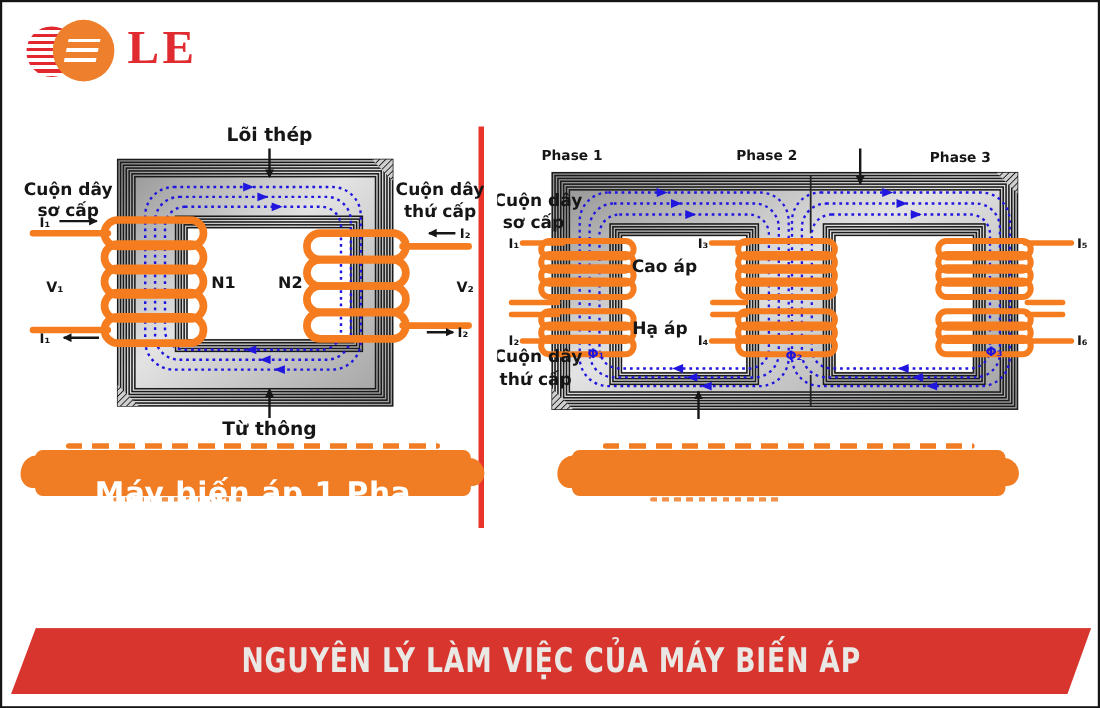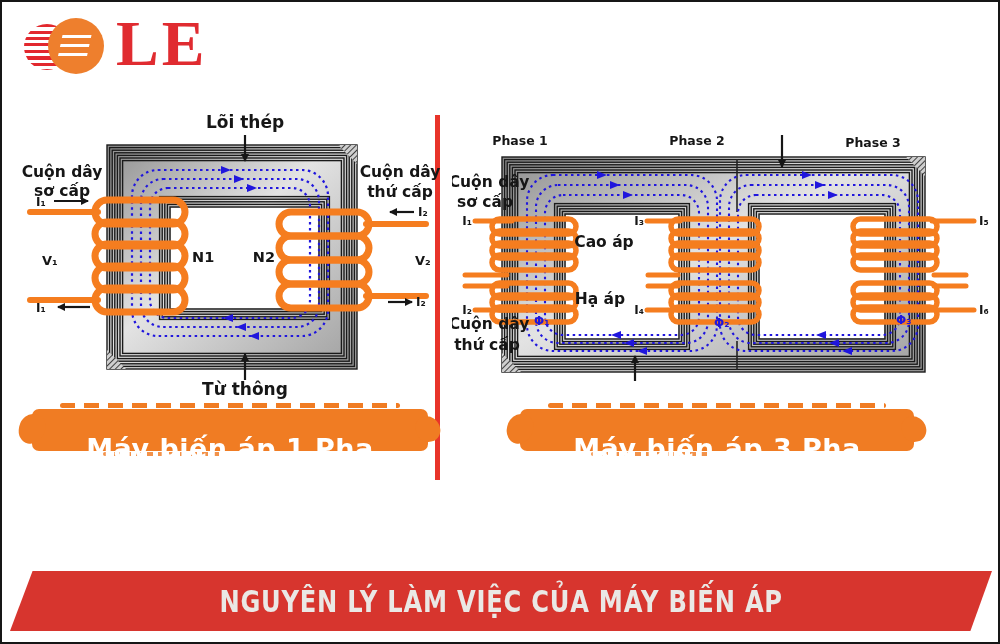--- a/index.html
+++ b/index.html
@@ -19,21 +19,21 @@
     position:absolute;left:24px;top:0;width:56px;height:56px;border-radius:50%;
     background:#ee7f2d;
   }
   .logo-orange .bars{
     position:absolute;left:22%;top:30%;width:52%;height:42%;
     background:repeating-linear-gradient(180deg,#fff 0 3.5px,transparent 3.5px 9px);
     transform:skewX(-12deg);
   }
   .logo-text{
     position:absolute;left:92px;top:0;height:64px;line-height:60px;
-    font-family:"Liberation Serif",serif;font-weight:bold;font-size:64px;
+    font-family:"Liberation Serif",serif;font-weight:bold;font-size:43px;
     color:#e02b30;letter-spacing:3px;
   }
   
   .sp-svg{position:absolute;left:0;top:95px;}
   .tp-svg{position:absolute;left:450px;top:105px;}
   .divider{position:absolute;left:433px;top:113px;width:5px;height:365px;background:#e8342a;}
   
   .banner{
     position:absolute;height:42px;background:#f07c23;border-radius:7px;
     display:flex;align-items:center;justify-content:center;
@@ -328,20 +328,19 @@
   </svg>
 
   <div class="banner banner-1">
     <div class="brush-top"></div>
     <div class="brush-bottom"></div>
     <span class="banner-label">Máy biến áp 1 Pha</span>
   </div>
   <div class="banner banner-3">
     <div class="brush-top"></div>
     <div class="brush-bottom"></div>
-    <span class="banner-label">Máy biến áp 3 Pha</span>
   </div>
 
   <div class="footer">
     <div class="footer-title">NGUYÊN LÝ LÀM VIỆC CỦA MÁY BIẾN ÁP</div>
   </div>
 
 </div>
 
 </body></html>

